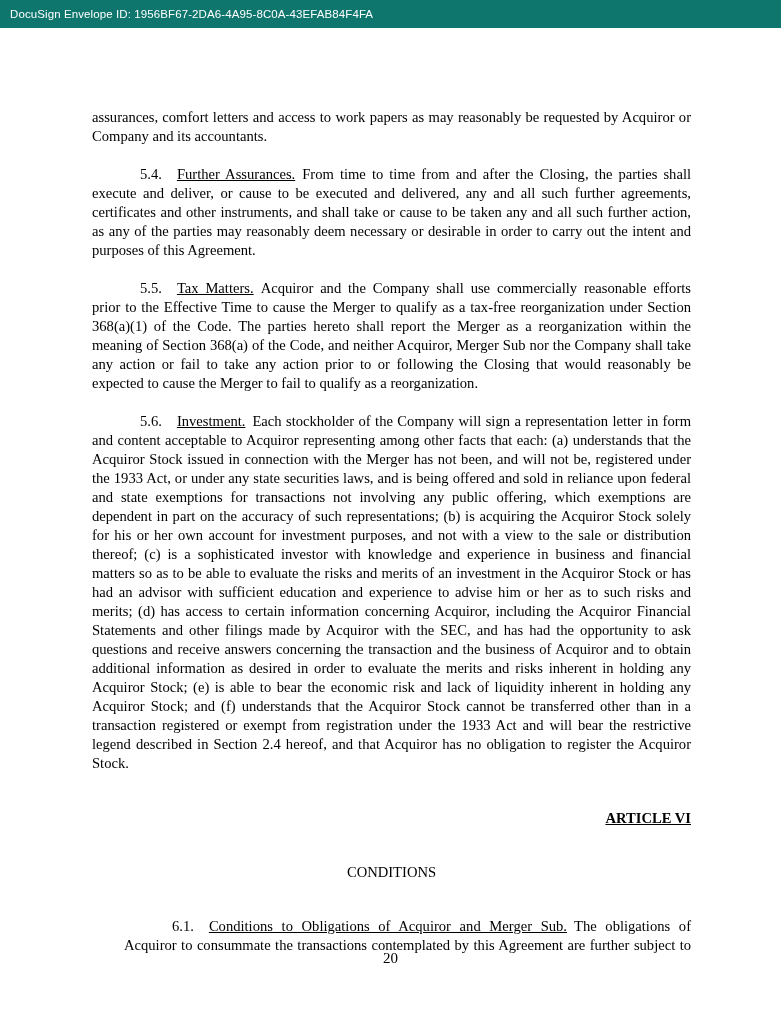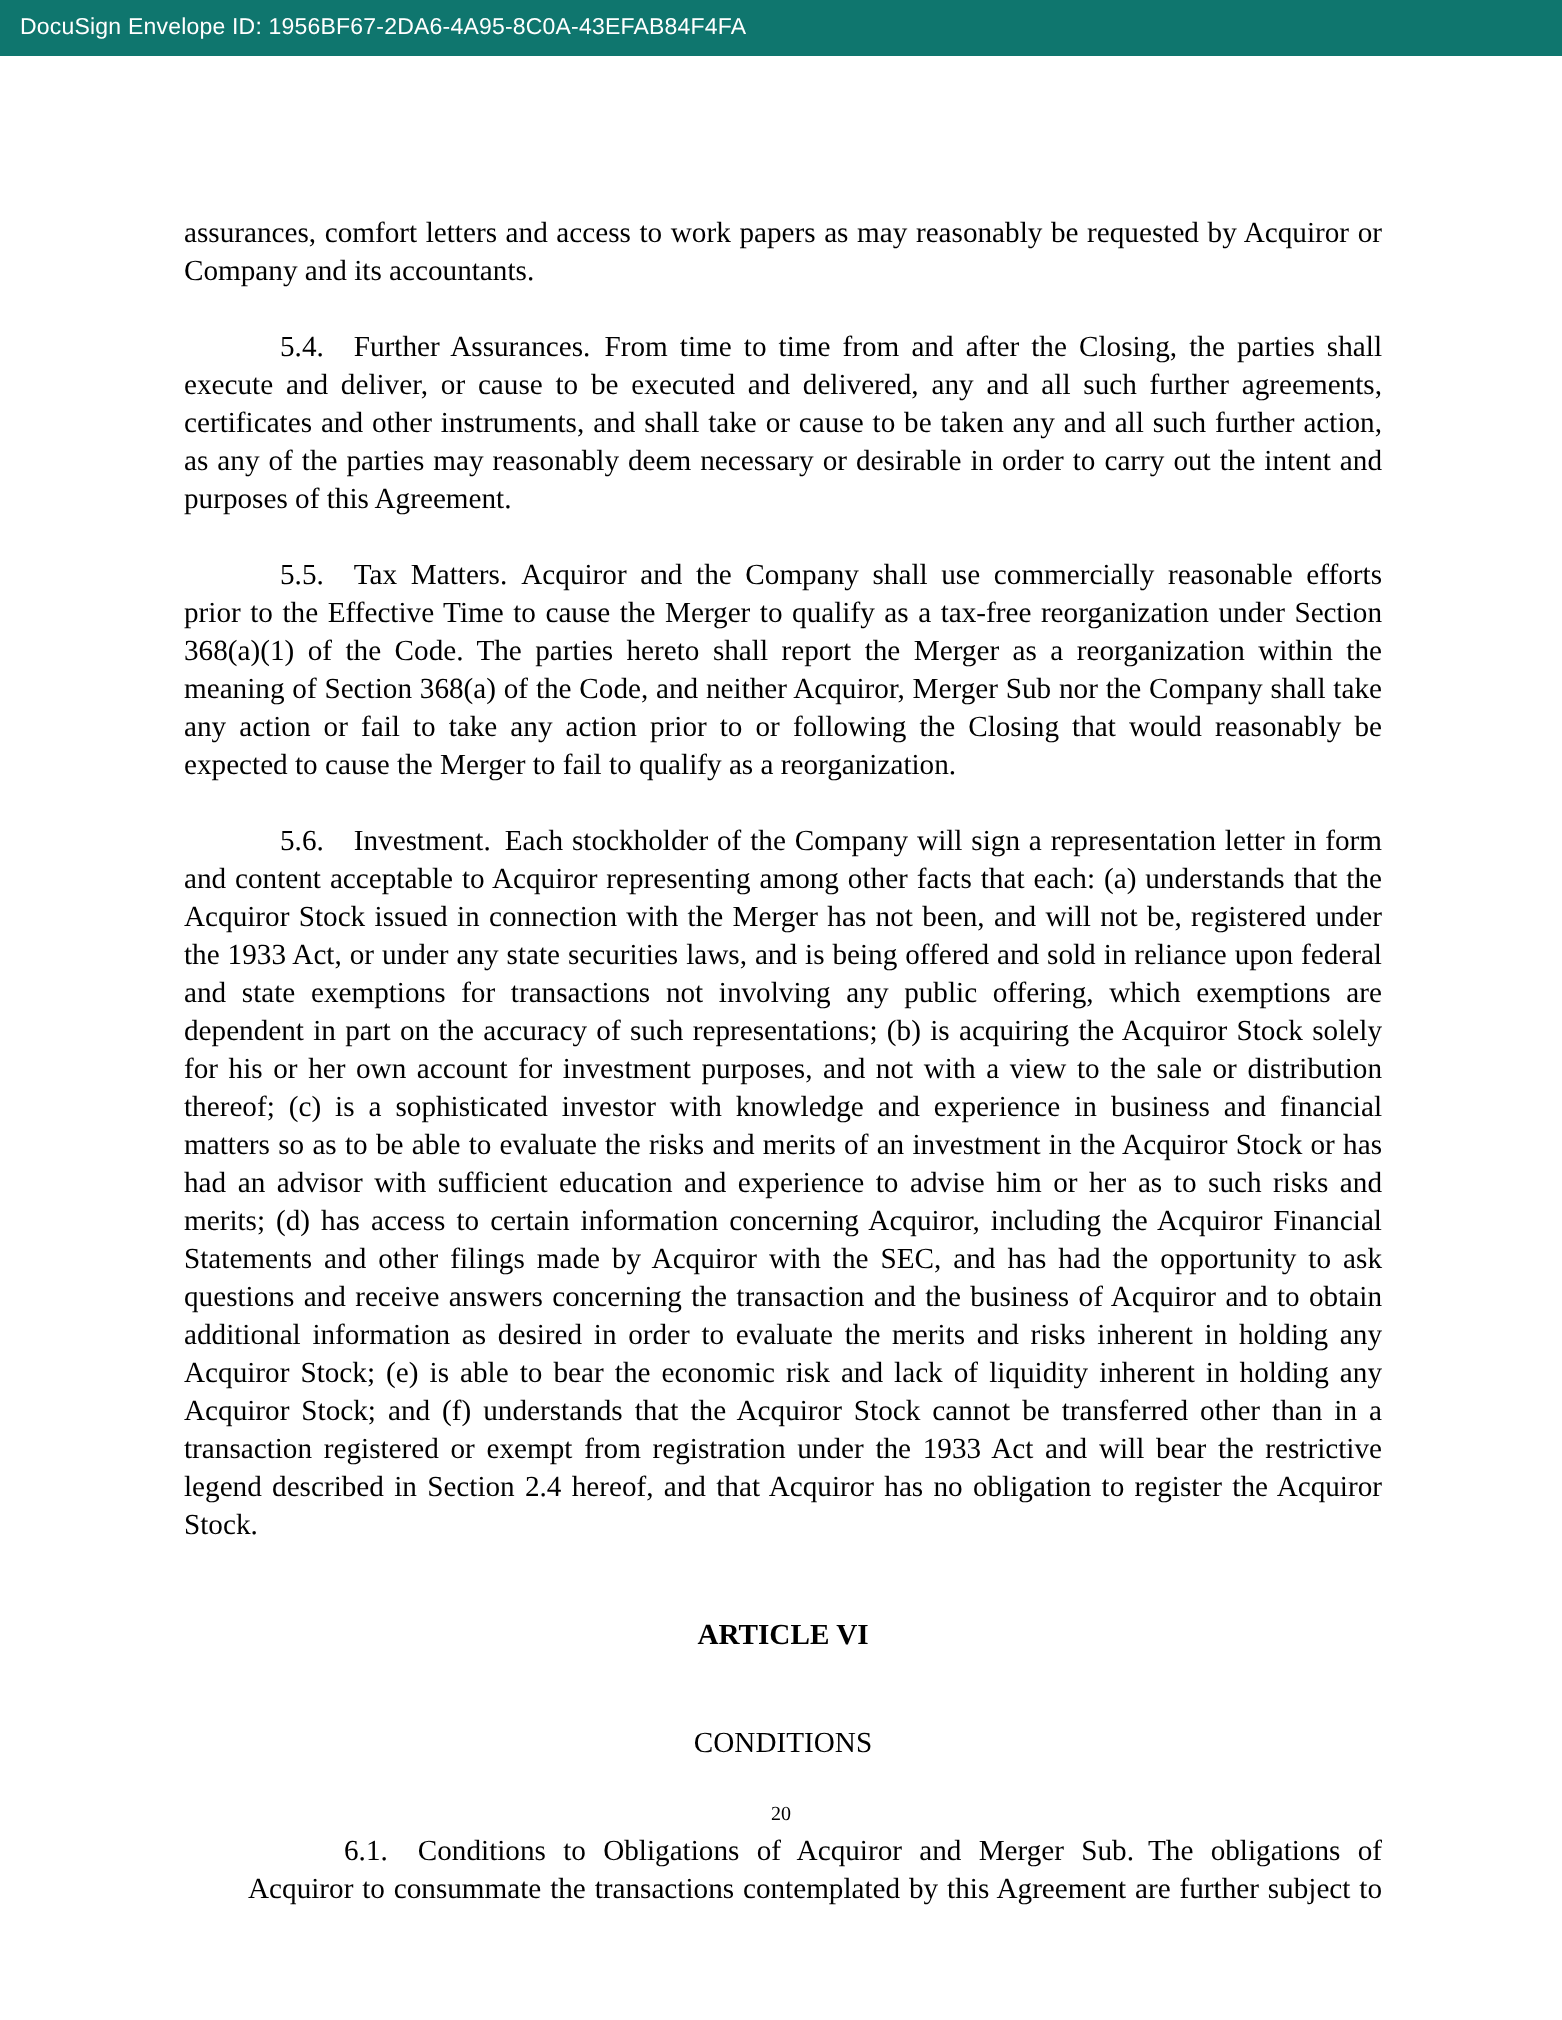--- a/index.html
+++ b/index.html
@@ -33,42 +33,43 @@
     height: 982px;
     background: #ffffff;
     padding: 80px 90px 12px 92px;
     font-size: 14.6px;
     line-height: 19px;
     text-align: justify;
   }
   .para { margin-bottom: 19px; }
   .para.indented { text-indent: 48px; }
   .sec-num { margin-right: 15px; }
-  .sec-title { margin-right: 7px; }
+  .sec-title { text-decoration: underline; margin-right: 7px; }
   .article-heading {
-    text-align: center;
+    text-align: right;
     font-weight: bold;
     margin: 36px 0 0 0;
     text-indent: 0;
+    text-decoration: underline;
   }
   .article-subheading {
     text-align: center;
     font-weight: normal;
     margin: 35px 0 0 0;
     text-indent: 0;
   }
   .para.first-after-heading { margin-top: 35px; }
   .justify-last { text-align-last: justify; margin-left: 32px; }
   .page-footer {
     position: absolute;
-    top: 902px;
+    top: 950px;
     left: 0;
     width: 781px;
     text-align: center;
-    font-size: 10px;
+    font-size: 15px;
   }
 </style>
 </head>
 <body>
 
 <div class="docusign-bar">
   <span>DocuSign Envelope ID: 1956BF67-2DA6-4A95-8C0A-43EFAB84F4FA</span>
 </div>
 
 <div class="doc-page">

